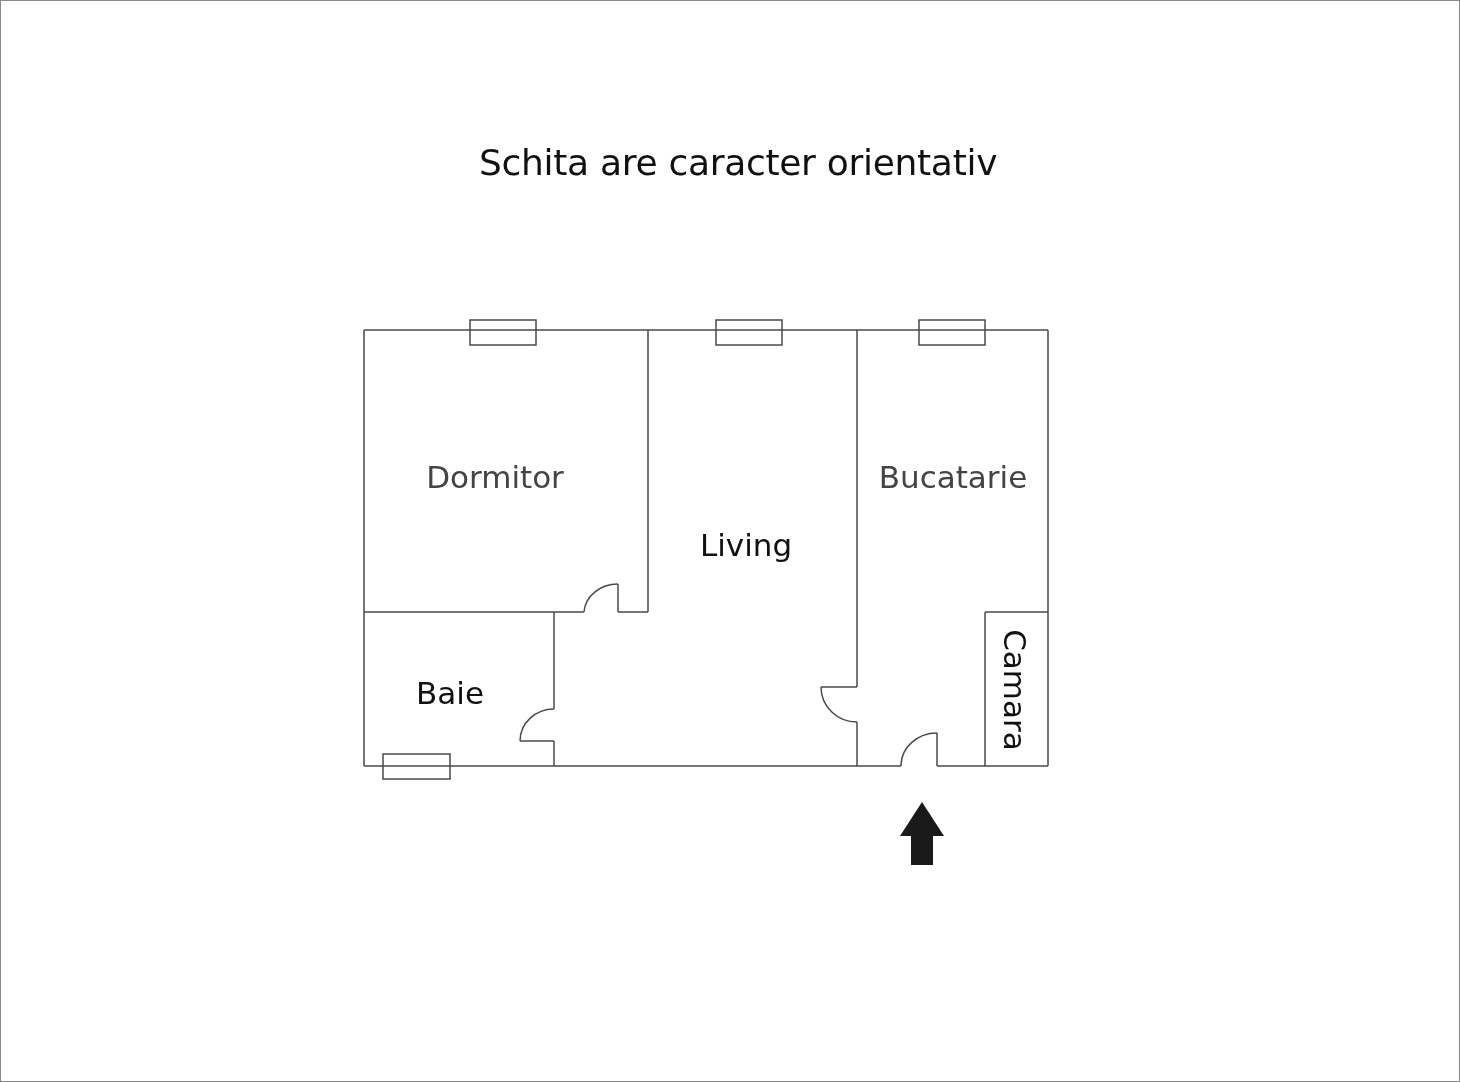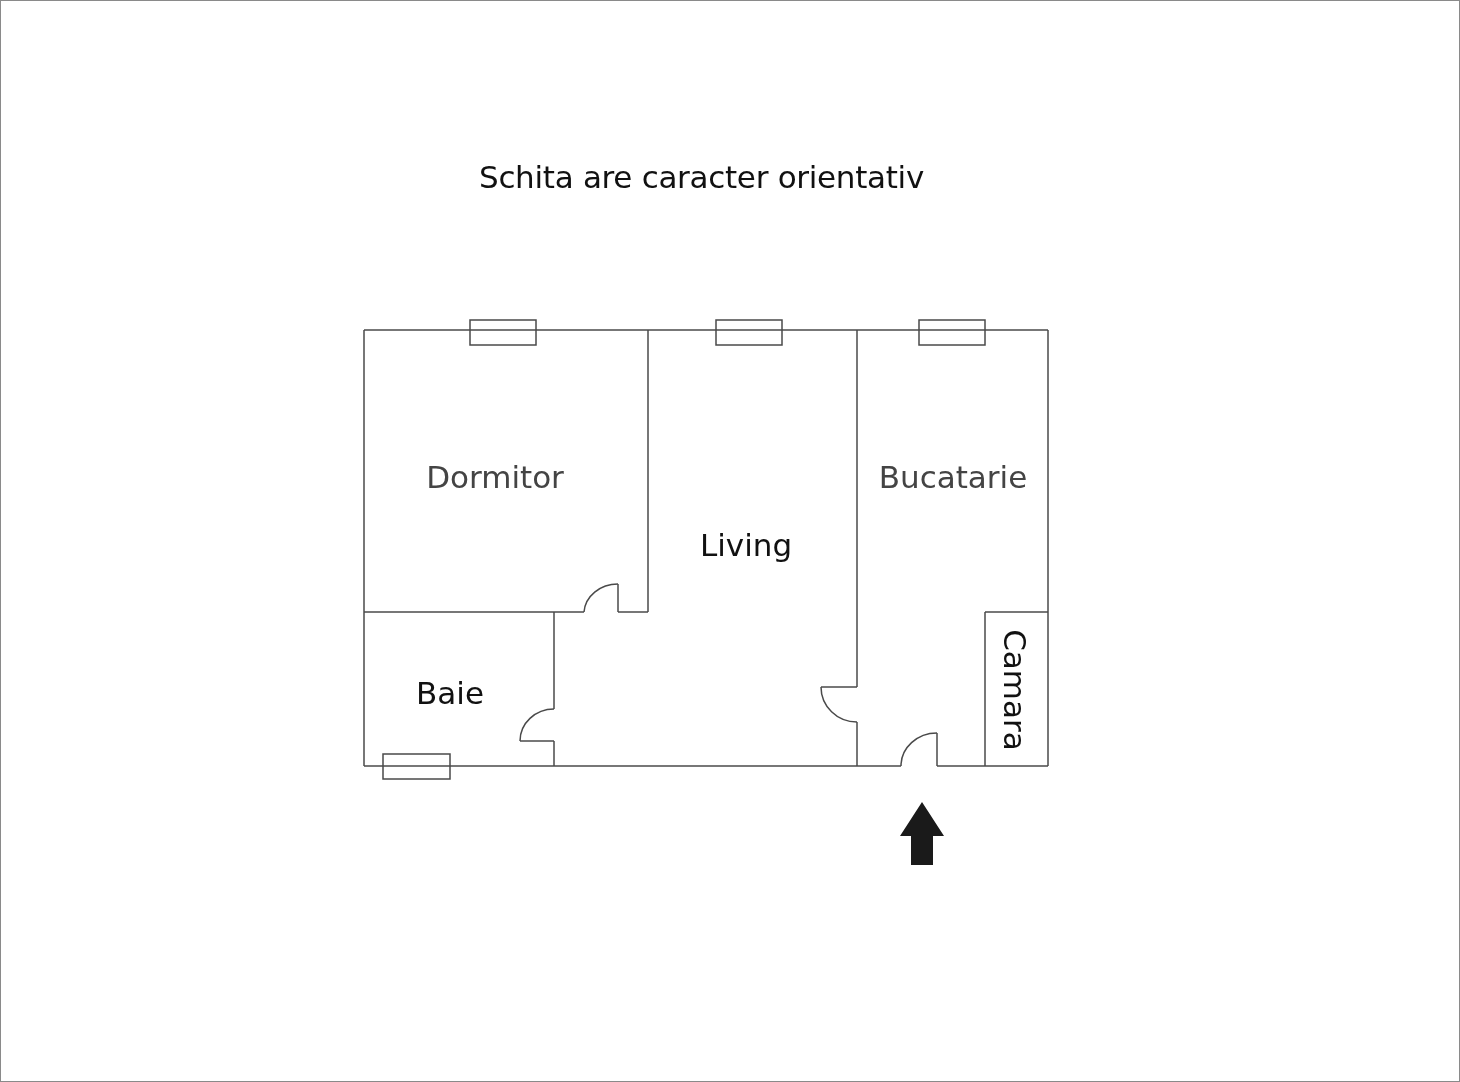--- a/index.html
+++ b/index.html
@@ -2,22 +2,22 @@
 <html><head>
   <meta charset="utf-8">
   <style>
     html, body { margin: 0; padding: 0; background: #ffffff; }
     body { width: 1460px; height: 1082px; position: relative; overflow: hidden; }
     .frame {
       position: absolute; left: 0; top: 0; width: 1458px; height: 1080px;
       border: 1px solid #8a8a8a; box-sizing: content-box;
     }
     .title {
-      position: absolute; left: 479px; top: 159px;
-      font-family: "DejaVu Sans", sans-serif; font-size: 31px; color: #111111;
+      position: absolute; left: 479px; top: 142px;
+      font-family: "DejaVu Sans", sans-serif; font-size: 36px; color: #111111;
       white-space: nowrap; letter-spacing: -0.3px;
     }
     svg.plan { position: absolute; left: 0; top: 0; }
     .room-label {
       font-family: "DejaVu Sans", sans-serif; font-size: 31px;
     }
   </style>
 </head>
 <body>
 

